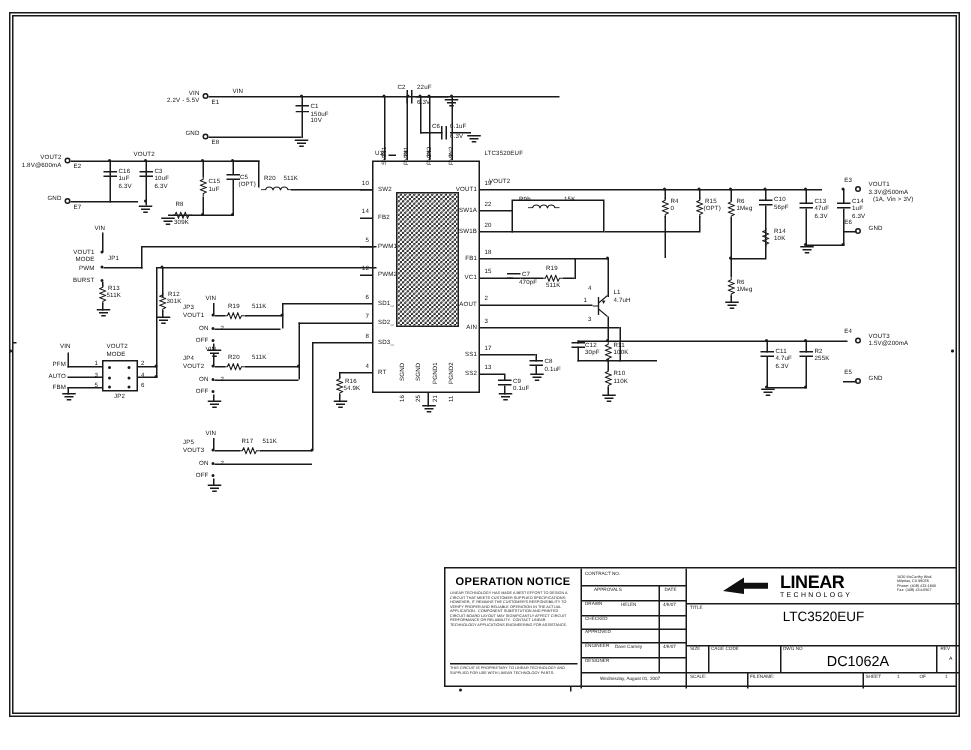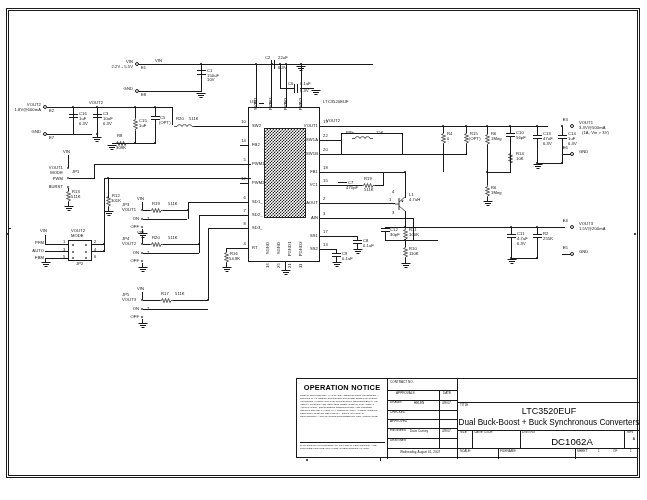--- a/index.html
+++ b/index.html
@@ -862,25 +862,37 @@
       <div class="lbl" style="position:absolute;left:54px;top:51px;">4/9/07</div>
       <div class="ln h" style="left:0;top:59px;width:70px;"></div>
 
       <div class="lbl" style="position:absolute;left:2px;top:60px;">DESIGNER</div>
       <div class="ln h" style="left:0;top:69px;width:70px;"></div>
       <div class="lbl" style="position:absolute;left:12px;top:72px;">Wednesday, August 01, 2007</div>
     </div>
 
     <div class="cell bl" style="left:160px;top:0;width:182px;height:80px;">
 
+      <div style="position:absolute;left:0;top:0;width:182px;height:23px;">
+        <svg width="34" height="14" style="position:absolute;left:24px;top:4px;">
+          <polygon points="0,11 14,2 14,5.5 30,5.5 30,9.5 14,9.5 14,13" fill="#111"></polygon>
+        </svg>
+        <div id="logoTitle" style="position:absolute;left:62px;top:2px;">LINEAR</div>
+        <div id="logoSub" style="position:absolute;left:62px;top:15px;">TECHNOLOGY</div>
+        <div style="position:absolute;left:140px;top:4px;">
+          <div class="tiny">1630 McCarthy Blvd.</div>
+          <div class="tiny">Milpitas, CA 95035</div>
+          <div class="tiny">Phone: (408) 432-1900</div>
+          <div class="tiny">Fax: (408) 434-0507</div>
+        </div>
+      </div>
       <div class="ln h" style="left:0;top:23px;width:182px;"></div>
 
       <div class="lbl" style="position:absolute;left:2px;top:25px;">TITLE</div>
       <div id="partno" style="position:absolute;left:0;top:27px;width:182px;text-align:center;">LTC3520EUF</div>
-      <div id="subt" style="position:absolute;left:0;top:39px;width:182px;text-align:center;">Dual Buck-Boost + Buck Synchronous Converters</div>
       <div class="ln h" style="left:0;top:51px;width:182px;"></div>
 
       <div class="lbl" style="position:absolute;left:2px;top:52px;">SIZE</div>
       <div class="ln v" style="left:14px;top:51px;height:18px;"></div>
       <div class="lbl" style="position:absolute;left:16px;top:52px;">CAGE CODE</div>
       <div class="ln v" style="left:62px;top:51px;height:18px;"></div>
       <div class="lbl" style="position:absolute;left:64px;top:52px;">DWG NO</div>
       <div id="dwg" style="position:absolute;left:64px;top:57px;width:100px;text-align:center;">DC1062A</div>
       <div class="ln v" style="left:166px;top:51px;height:18px;"></div>
       <div class="lbl" style="position:absolute;left:169px;top:52px;">REV</div>

